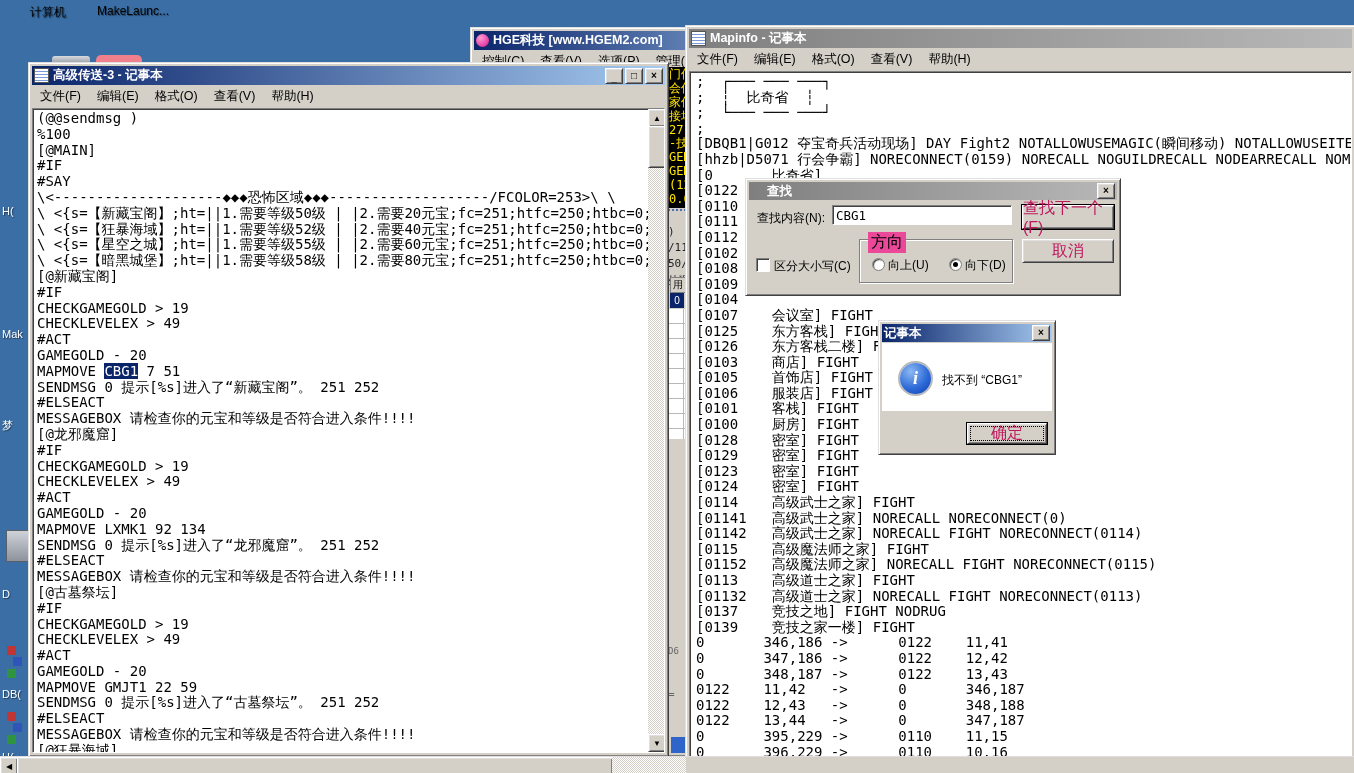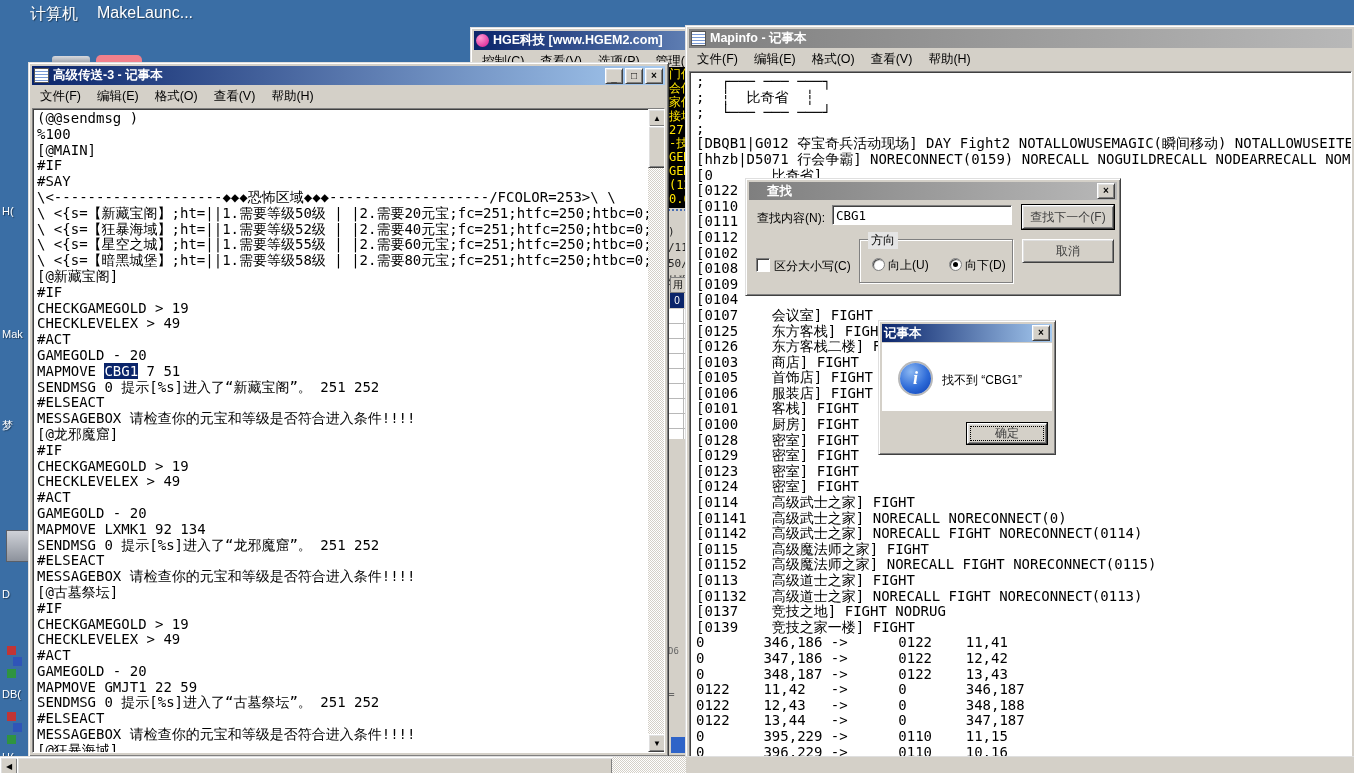--- a/index.html
+++ b/index.html
@@ -18,60 +18,60 @@
     box-shadow:inset 1px 1px 0 #dfdfdf, inset -1px -1px 0 #808080;display:flex;align-items:center;
     justify-content:center;font-size:10px;font-weight:bold;color:#000;line-height:1;}
   .tbtn.min span{transform:translateY(2px);}
   .menubar{position:absolute;left:3px;right:3px;top:23px;height:20px;display:flex;align-items:center;
     background:#d4d0c8;font-size:12.5px;color:#000;}
   .menu-item{padding:2px 8px;white-space:nowrap;}
   .np-icon{width:13px;height:13px;background:#fff;border:1px solid #555;flex:none;
     background-image:repeating-linear-gradient(#fff 0 2px,#7a9bd6 2px 3px);}
   .btn3d{background:#d4d0c8;border:1px solid;border-color:#fff #404040 #404040 #fff;
     box-shadow:inset 1px 1px 0 #dfdfdf, inset -1px -1px 0 #808080;
-    font-size:12px;color:#404040;display:flex;align-items:center;justify-content:center;}
+    font-size:16px;color:#be185d;display:flex;align-items:center;justify-content:center;}
   
   .np-content{position:absolute;left:3px;right:3px;top:45px;bottom:3px;background:#fff;
     border:1px solid;border-color:#808080 #fff #fff #808080;box-shadow:inset 1px 1px 0 #404040;overflow:hidden;}
   .np-text{position:absolute;left:4px;top:2px;right:0;bottom:0;overflow:hidden;
     font-family:"DejaVu Sans Mono","Liberation Mono",monospace;font-size:14px;color:#000;}
   .ln{white-space:pre;}
   #np1 .ln{line-height:15.8px;height:15.8px;}
   #np2 .ln{line-height:15.6px;height:15.6px;}
   .sel{background:#0a246a;color:#fff;}
   
   .checker{background:#fff;
     background-image:linear-gradient(45deg,#d4d0c8 25%,transparent 25%,transparent 75%,#d4d0c8 75%),
       linear-gradient(45deg,#d4d0c8 25%,transparent 25%,transparent 75%,#d4d0c8 75%);
     background-size:2px 2px;background-position:0 0,1px 1px;}
   .vsb{position:absolute;right:0;top:0;bottom:0;width:16px;}
   .sb-btn{position:absolute;width:16px;height:16px;font-size:8px;color:#000;}
   .sb-thumb{position:absolute;left:0;width:16px;background:#d4d0c8;border:1px solid;
     border-color:#fff #404040 #404040 #fff;box-shadow:inset 1px 1px 0 #dfdfdf, inset -1px -1px 0 #808080;}
   
-  .dt-label{position:absolute;color:#ffffff;font-size:16px;white-space:nowrap;text-shadow:1px 1px 1px rgba(0,0,0,.45);}
+  .dt-label{position:absolute;color:#000000;font-size:12px;white-space:nowrap;text-shadow:1px 1px 1px rgba(0,0,0,.45);}
   .edge-label{position:absolute;left:2px;color:#fff;font-size:11px;white-space:nowrap;text-shadow:1px 1px 1px rgba(0,0,0,.45);}
   .frag{position:absolute;}
   
   #hge .console{position:absolute;left:2px;top:39px;width:396px;height:141px;background:#000;overflow:hidden;}
   #hge .console-col{position:absolute;left:196px;top:1px;width:20px;overflow:hidden;}
   #hge .cline{white-space:pre;color:#ffe400;font-size:12px;line-height:13.9px;height:13.9px;
     font-family:"DejaVu Sans Mono",monospace;}
   #hge .dotline{position:absolute;left:2px;top:181px;width:396px;border-top:2px dotted #4a6fb5;}
   #hge .hfrag{position:absolute;left:197px;font-size:11px;color:#222;font-family:"DejaVu Sans Mono",monospace;white-space:pre;}
   #hge .mini-th{position:absolute;width:14px;height:14px;background:#d4d0c8;border:1px solid #808080;
     font-size:10px;color:#000;display:flex;align-items:center;justify-content:center;}
   #hge .mini-cell{position:absolute;width:14px;height:15px;font-size:10px;display:flex;align-items:center;justify-content:center;}
   #hge .grid{position:absolute;left:198px;top:281px;width:60px;height:130px;background:#fff;
     background-image:repeating-linear-gradient(to bottom,transparent 0 14px,#b8b8b8 14px 15px),
       repeating-linear-gradient(to right,transparent 0 14px,#b8b8b8 14px 15px);}
   
   .dlg-label{position:absolute;font-size:12px;color:#000;white-space:nowrap;}
   .groupbox{position:absolute;border:1px solid #808080;box-shadow:inset 1px 1px 0 #fff, 1px 1px 0 #fff;}
-  .groupbox .legend{position:absolute;top:-8px;left:8px;background:#e5e5e5;padding:0 3px;font-size:12px;}
+  .groupbox .legend{position:absolute;top:-8px;left:8px;background:#ec4899;padding:0 3px;font-size:16px;}
   .radio{position:absolute;width:11px;height:11px;border-radius:50%;background:#fff;border:1px solid #808080;
     box-shadow:inset 1px 1px 1px #404040;}
   .radio.on::after{content:"";position:absolute;left:3px;top:3px;width:5px;height:5px;border-radius:50%;background:#000;}
   .checkbox{position:absolute;width:12px;height:12px;background:#fff;border:1px solid;
     border-color:#808080 #fff #fff #808080;box-shadow:inset 1px 1px 0 #404040;}
   .textbox{position:absolute;background:#fff;border:1px solid;border-color:#808080 #fff #fff #808080;
     box-shadow:inset 1px 1px 0 #404040;font-size:12.5px;font-family:"DejaVu Sans Mono",monospace;
     padding:0 3px;color:#000;outline:none;}
   .defbtn{box-shadow:0 0 0 1px #000, inset 1px 1px 0 #dfdfdf, inset -1px -1px 0 #808080;}
   .focus-dotted{outline:1px dotted #000;outline-offset:-4px;}

